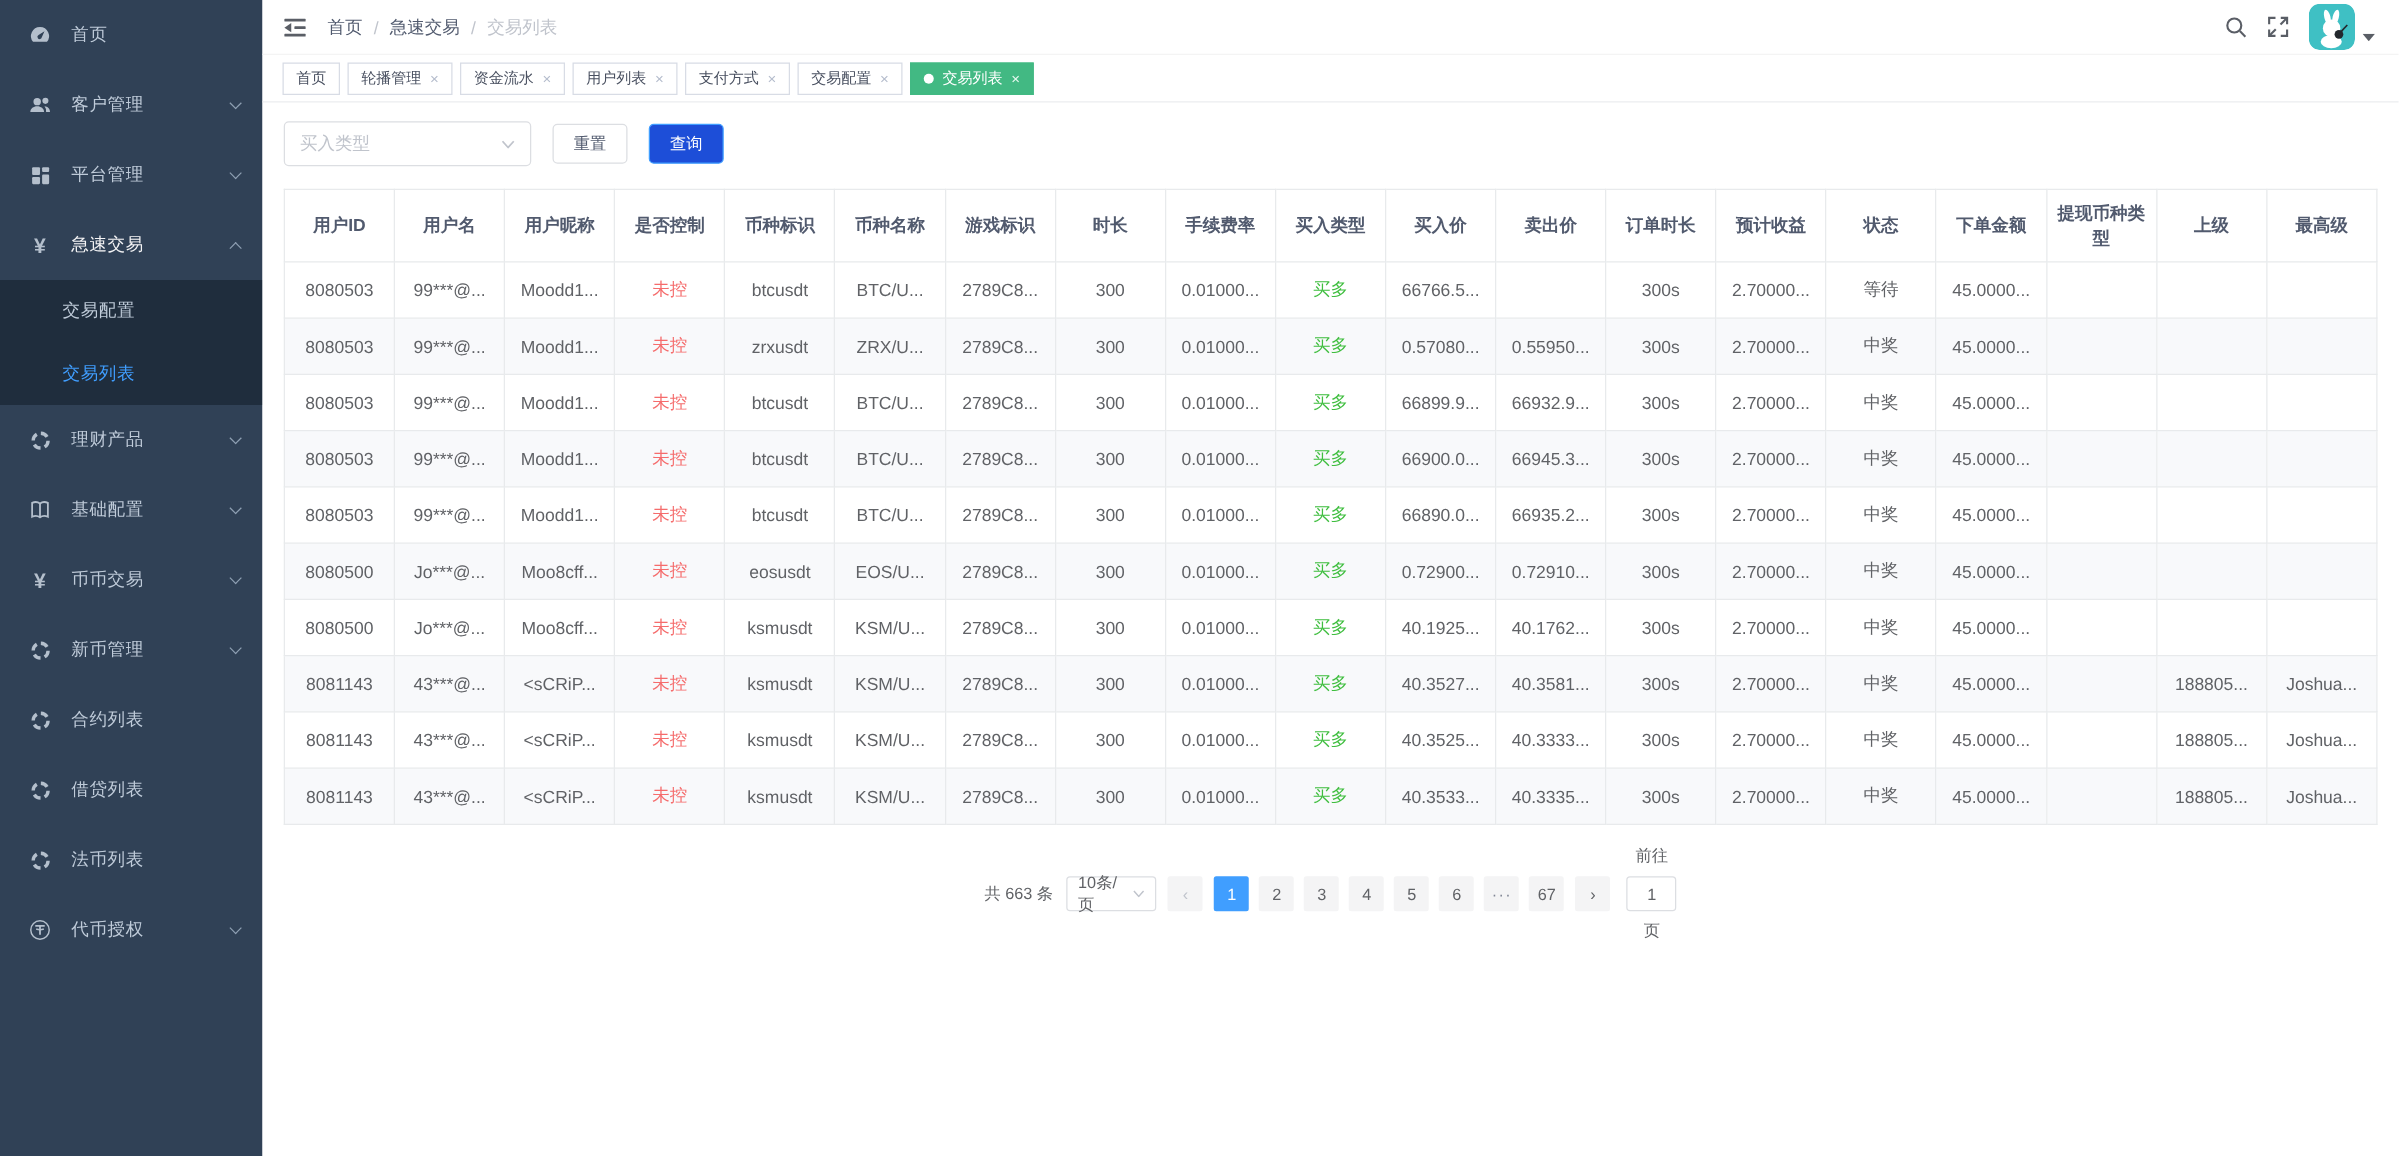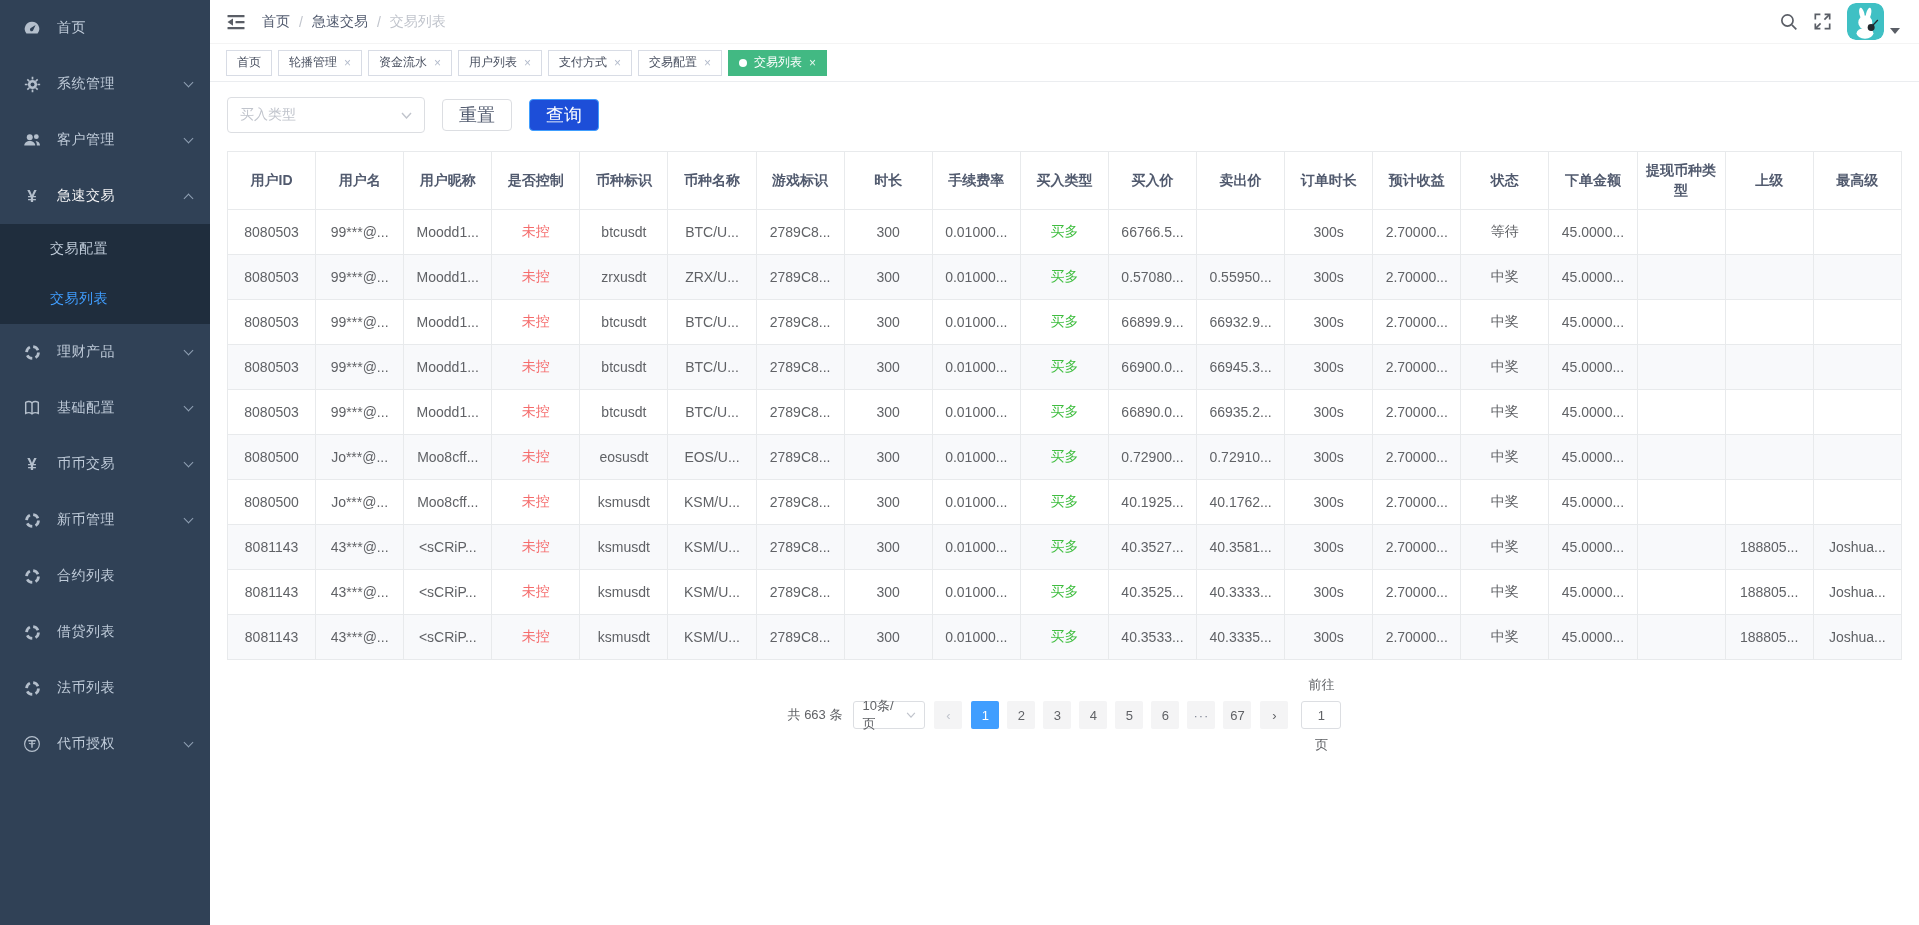--- a/index.html
+++ b/index.html
@@ -42,21 +42,21 @@
 
   .content { padding:15px 17px 0 17px; flex:1; min-width:0; }
   .filter-row { display:flex; align-items:center; gap:17px; margin-bottom:18px; }
   .f-input, .f-select, .f-daterange { height:36px; border:1px solid #dcdee2; border-radius:4px; background:#fff; font-size:14px; }
   .f-input { padding:0 12px; color:#515a6e; outline:none; }
   .f-input::placeholder { color:#c0c4cc; }
   .f-select { display:flex; align-items:center; justify-content:space-between; padding:0 12px; color:#c0c4cc; cursor:pointer; }
   .f-daterange { display:flex; align-items:center; padding:0 12px; color:#c0c4cc; gap:8px; }
   .f-daterange .date-ph { flex:1; text-align:center; }
   .f-daterange .date-sep { color:#515a6e; flex:0 0 auto; }
-  .btn { height:32px; padding:0 16px; border-radius:4px; border:1px solid #dcdee2; background:#fff; color:#515a6e; font-size:18px; cursor:pointer; }
+  .btn { height:32px; padding:0 16px; border-radius:4px; border:1px solid #dcdee2; background:#fff; color:#515a6e; font-size:13px; cursor:pointer; }
   .btn.primary { background:#1d4ed8; border-color:#409eff; color:#fff; }
 
   
   table { width:100%; border-collapse:collapse; table-layout:fixed; }
   th, td { border:1px solid #e8eaec; text-align:center; overflow:hidden; padding:2px 5px; }
   th { height:58px; font-size:14px; font-weight:bold; color:#515a6e; background:#fff; line-height:1.4; }
   td { height:45px; font-size:14px; color:#606266; white-space:nowrap; }
   tr.striped td { background:#f8f9fb; }
   td.danger { color:#f56c6c; }
   td.success { color:#3fbe3f; }
@@ -84,39 +84,40 @@
           <span class="mi-icon">
             <svg width="18" height="18" viewBox="0 0 20 20">
               <path fill="currentColor" d="M10 3a8 8 0 0 0-6.2 13.1h12.4A8 8 0 0 0 10 3z"></path>
               <path fill="#304156" d="M10.6 13.4a1.9 1.9 0 0 1-2.6-.7 1.9 1.9 0 0 1 .7-2.6L14 6.6l-2.7 6a1.9 1.9 0 0 1-.7.8z"></path>
             </svg>
           </span>
           <span class="mi-label">首页</span>
         </div>
         <div class="menu-item">
           <span class="mi-icon">
-            <svg width="17" height="17" viewBox="0 0 20 20" fill="currentColor">
-              <path d="M9 1h2v3.2H9zM9 15.8h2V19H9zM1 9h3.2v2H1zM15.8 9H19v2h-3.2zM3.2 4.6l1.4-1.4 2.3 2.3-1.4 1.4zM13.1 14.5l1.4-1.4 2.3 2.3-1.4 1.4zM3.2 15.4l2.3-2.3 1.4 1.4-2.3 2.3zM13.1 5.5l2.3-2.3 1.4 1.4-2.3 2.3z"></path>
-              <circle cx="10" cy="10" r="5.4"></circle>
-              <circle cx="10" cy="10" r="2.3" fill="#304156"></circle>
-            </svg>
-          </span>
-          <span class="mi-label">系统管理</span>
-          <span class="chev down"></span>
-        </div>
-        <div class="menu-item">
-          <span class="mi-icon">
             <svg width="18" height="18" viewBox="0 0 20 20" fill="currentColor">
               <circle cx="7.5" cy="7" r="3.3"></circle>
               <path d="M1.4 16.2c0-3.1 2.8-5.1 6.1-5.1s6.1 2 6.1 5.1z"></path>
               <circle cx="14.8" cy="6.3" r="2.7"></circle>
               <path d="M14 11c2.8.2 4.9 2.1 4.9 5.2h-3.5A6.6 6.6 0 0 0 14 11z"></path>
             </svg>
           </span>
           <span class="mi-label">客户管理</span>
+          <span class="chev down"></span>
+        </div>
+        <div class="menu-item">
+          <span class="mi-icon">
+            <svg width="17" height="17" viewBox="0 0 20 20" fill="currentColor">
+              <rect x="2" y="2" width="7.4" height="7.4" rx="1"></rect>
+              <rect x="11.4" y="2" width="6.6" height="4.6" rx="1"></rect>
+              <rect x="2" y="11.4" width="7.4" height="6.6" rx="1"></rect>
+              <rect x="11.4" y="9" width="6.6" height="9" rx="1"></rect>
+            </svg>
+          </span>
+          <span class="mi-label">平台管理</span>
           <span class="chev down"></span>
         </div>
         <div class="menu-item expanded">
           <span class="mi-icon">
             <span class="yen-glyph">¥</span>
           </span>
           <span class="mi-label">急速交易</span>
           <span class="chev up"></span>
         </div>
         <div class="submenu">

